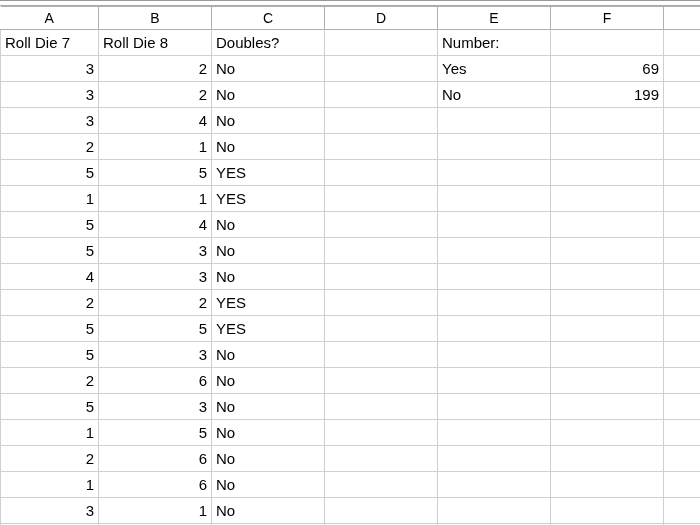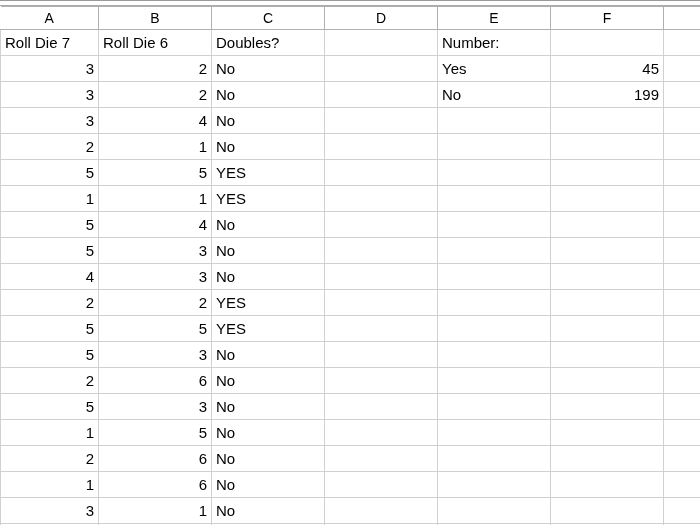--- a/index.html
+++ b/index.html
@@ -82,34 +82,34 @@
         <th>D</th>
         <th>E</th>
         <th>F</th>
         <th></th>
       </tr>
     </thead>
     <tbody id="grid-body">
 
       <tr>
         <td class="left">Roll Die 7</td>
-        <td class="left">Roll Die 6</td>
+        <td class="left">Roll Die 8</td>
         <td class="left">Doubles?</td>
         <td class="left"></td>
         <td class="left">Number:</td>
         <td class="left"></td>
         <td class="left"></td>
       </tr>
     <tr>
           <td class="right">3</td>
           <td class="right">2</td>
           <td class="left">No</td>
           <td class="left"></td>
           <td class="left">Yes</td>
-          <td class="right">45</td>
+          <td class="right">69</td>
           <td class="left"></td>
         </tr>
         <tr>
           <td class="right">3</td>
           <td class="right">2</td>
           <td class="left">No</td>
           <td class="left"></td>
           <td class="left">No</td>
           <td class="right">199</td>
           <td class="left"></td>

